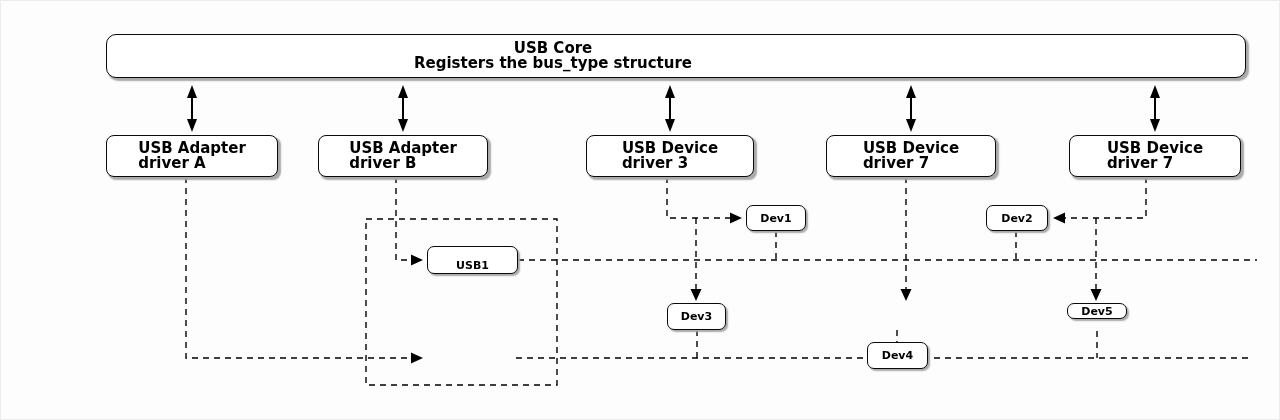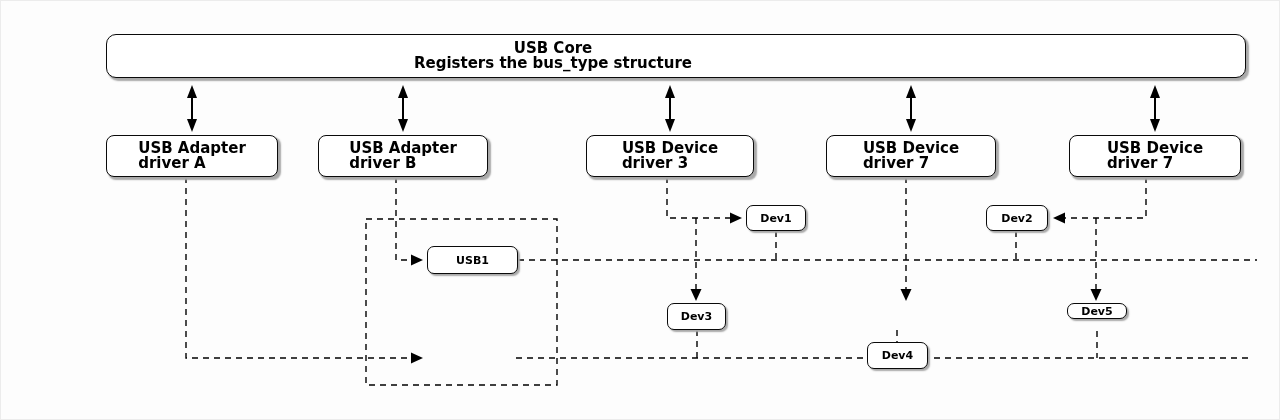--- a/index.html
+++ b/index.html
@@ -141,21 +141,21 @@
       <div>driver 7</div>
     </div>
   </div>
   <div class="node big" style="left:1068px;top:134px;width:172px;height:42px;">
     <div class="two-line">
       <div>USB Device</div>
       <div>driver 7</div>
     </div>
   </div>
 
-  <div class="node small" style="left:426px;top:245px;width:91px;height:28px;">
+  <div class="node small" style="left:426px;top:245px;width:91px;height:28px;align-items:flex-end;">
     <span>USB1</span>
   </div>
 
   <div class="node small" style="left:745px;top:204px;width:60px;height:26px;">
     <span>Dev1</span>
   </div>
   <div class="node small" style="left:985px;top:204px;width:62px;height:26px;">
     <span>Dev2</span>
   </div>
   <div class="node small" style="left:666px;top:302px;width:59px;height:27px;">

